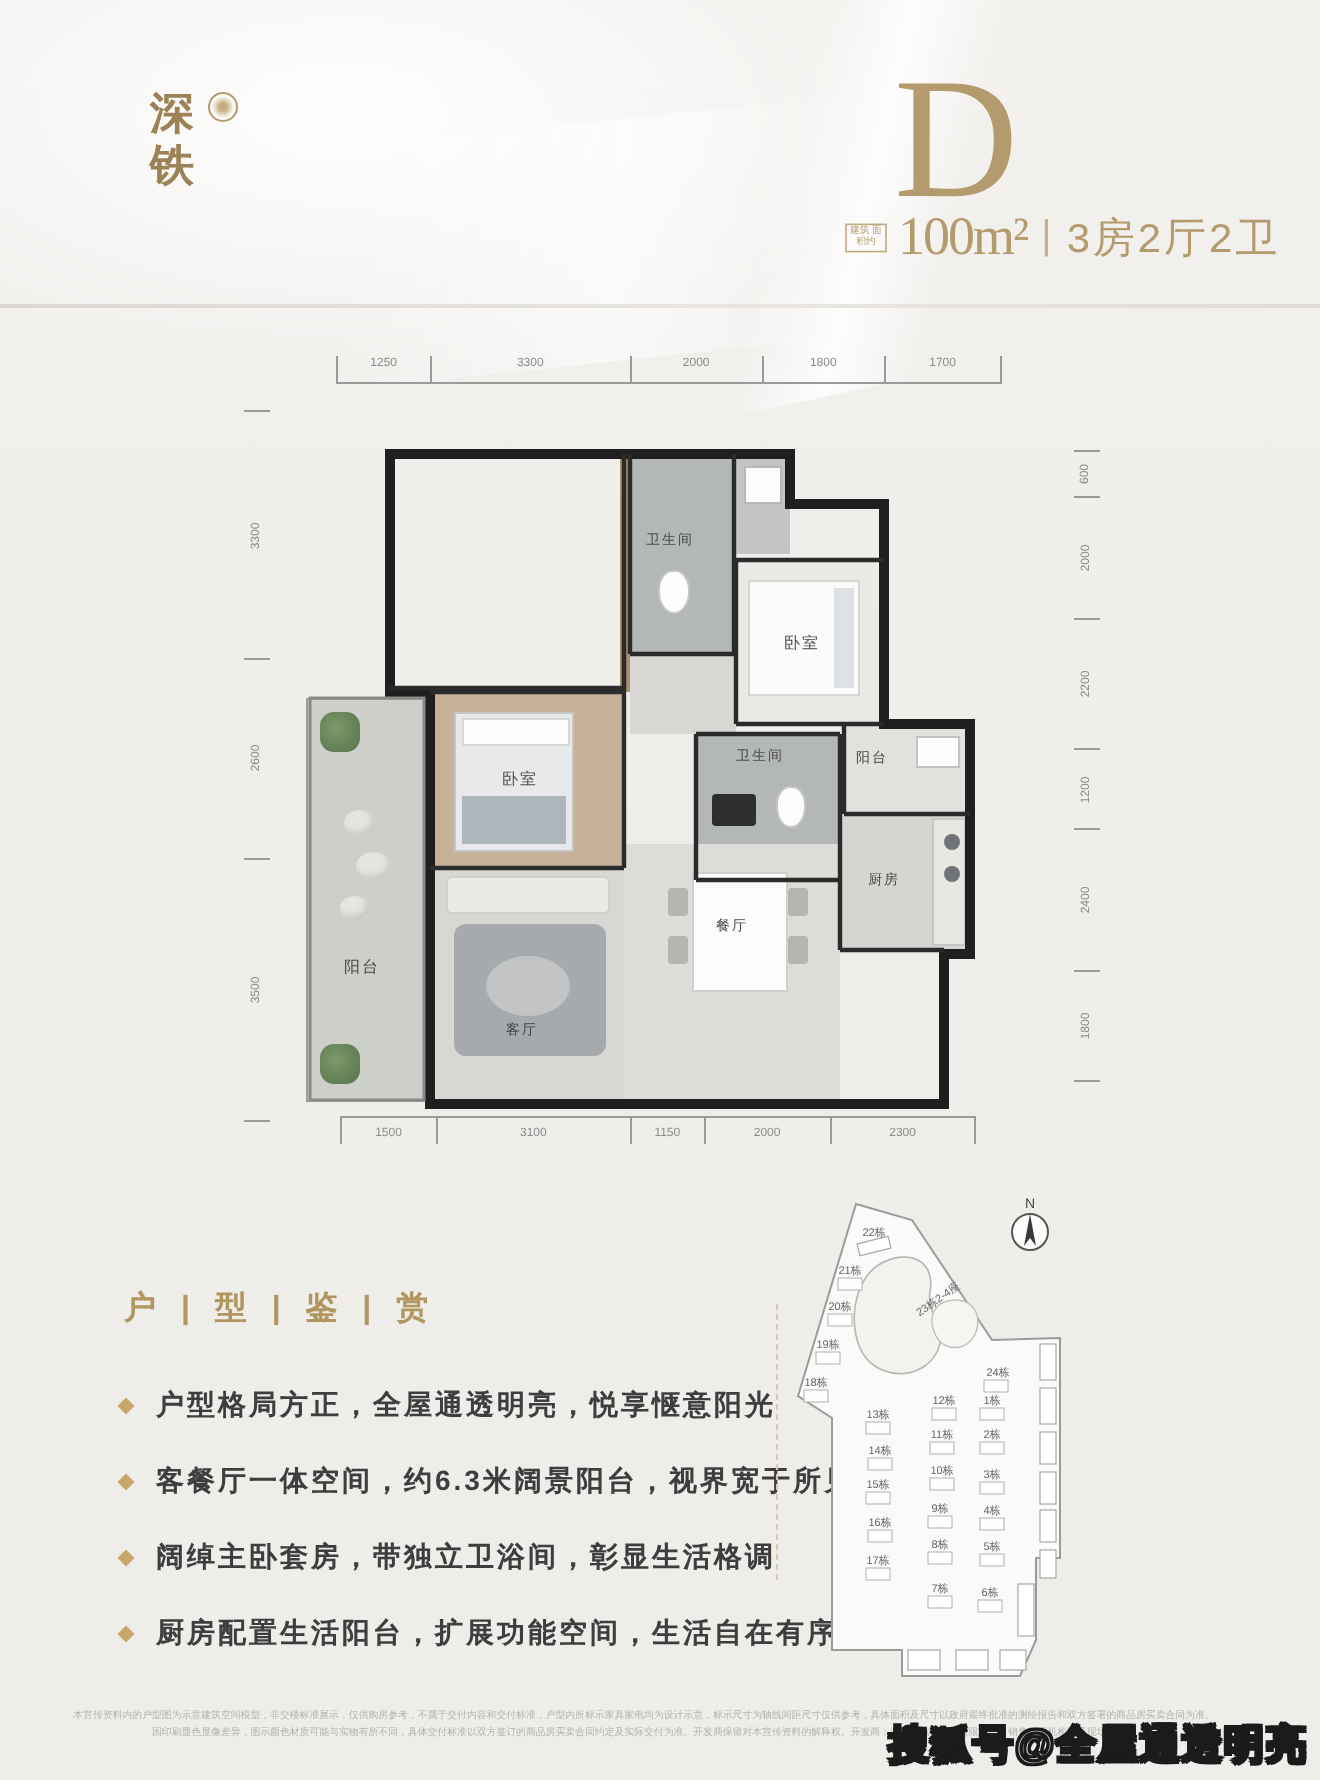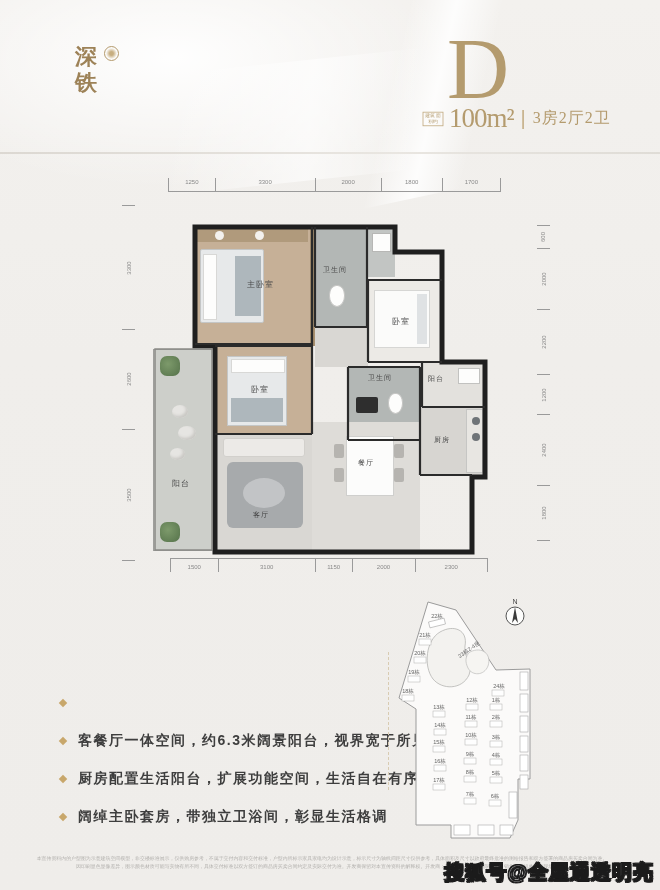--- a/index.html
+++ b/index.html
@@ -25,21 +25,21 @@
              line-height:1.05;color:#a88c5c;letter-spacing:4px;}
   .unit-letter{position:absolute;left:447px;top:26px;font-family:"Liberation Serif","DejaVu Serif",serif;
                font-size:86px;line-height:1;color:#b49b6e;font-weight:normal;}
   .unit-word{position:absolute;left:502px;top:70px;font-size:35px;color:#b49b6e;letter-spacing:3px;
              font-family:"Liberation Serif","DejaVu Serif",serif;}
   .unit-spec{position:absolute;left:420px;top:103px;display:flex;align-items:center;color:#b49b6e;}
   .area-note{font-size:6px;transform:scale(.8);transform-origin:center;line-height:1.15;width:22px;
              border:1px solid #c0a97e;padding:1px;text-align:center;color:#b49b6e;}
   .area-val{font-size:27px;font-family:"Liberation Serif","DejaVu Serif",serif;margin-left:3px;letter-spacing:-1px;}
   .spec-sep{font-size:20px;margin:0 7px;color:#c5b088;font-weight:lighter;}
-  .spec-txt{font-size:16px;font-family:Liberation Serif, serif;letter-spacing:1px;}
+  .spec-txt{font-size:21px;font-family:Liberation Mono, monospace;letter-spacing:1px;}
   .header-divider{position:absolute;left:0;top:152px;width:660px;height:2px;
                   background:linear-gradient(to right,#dcd8d2,#e9e6e1 60%,#dfdcd6);}
 
   
   .dims{position:absolute;display:flex;}
   .dims .seg{position:relative;}
   .dims .lbl{font-size:6px;color:#8a8a8a;display:block;text-align:center;white-space:nowrap;}
   .dims-h .seg{border-left:1px solid #9a9a9a;height:100%;}
   .dims-top{border-bottom:1px solid #9a9a9a;height:13px;}
   .dims-top .lbl{line-height:9px;width:100%;}
@@ -175,30 +175,20 @@
 
     <div class="room" style="left:3px;top:127px;width:59px;height:200px;background:#cdcfca;border:1px solid #9f9f9c;">
       <div class="furn plant" style="left:6px;top:6px;width:20px;height:20px;"></div>
       <div class="furn plant" style="left:6px;top:172px;width:20px;height:20px;"></div>
       <div class="furn pebble" style="left:18px;top:55px;width:16px;height:13px;"></div>
       <div class="furn pebble" style="left:24px;top:76px;width:18px;height:14px;"></div>
       <div class="furn pebble" style="left:16px;top:98px;width:15px;height:12px;"></div>
       <span class="rlabel" style="left:18px;top:128px;">阳台</span>
     </div>
 
-    <div class="room" style="left:45px;top:5px;width:115px;height:119px;background:#c6b097;">
-      <div class="furn" style="left:2px;top:2px;width:111px;height:13px;background:#b09a7c;"></div>
-      <div class="furn" style="left:20px;top:4px;width:9px;height:9px;background:#f3f1ee;border-radius:50%;"></div>
-      <div class="furn" style="left:60px;top:4px;width:9px;height:9px;background:#f3f1ee;border-radius:50%;"></div>
-      <div class="furn" style="left:5px;top:22px;width:62px;height:72px;background:#e7e9ea;border:1px solid #c4c6c6;border-radius:2px;">
-        <div style="position:absolute;left:2px;top:4px;width:12px;height:64px;background:#fdfdfc;border:1px solid #d8d8d6;"></div>
-        <div style="position:absolute;right:2px;top:6px;width:26px;height:60px;background:#aeb7bc;"></div>
-      </div>
-      <span class="rlabel" style="left:52px;top:52px;">主卧室</span>
-    </div>
 
     <div class="room" style="left:160px;top:5px;width:5px;height:119px;background:#a8906f;"></div>
     <div class="room" style="left:165px;top:5px;width:52px;height:100px;background:#b3b7b5;">
       <div class="furn" style="left:14px;top:58px;width:14px;height:20px;background:#fdfdfc;border-radius:45% 45% 50% 50%;border:1px solid #c6c6c4;"></div>
       <span class="rlabel" style="left:8px;top:38px;font-size:7px;">卫生间</span>
     </div>
     <div class="room" style="left:217px;top:5px;width:28px;height:50px;background:#c2c5c3;">
       <div class="furn" style="left:5px;top:6px;width:17px;height:17px;background:#fdfdfc;border:1px solid #b7b7b5;"></div>
     </div>
 
@@ -259,35 +249,37 @@
       <path d="M45,5 H245 V30 H292 V140 H335 V255 H322 V330 H65 V124 H45 Z" fill="none" stroke="#1f1f1f" stroke-width="5"></path>
       <path d="M45,122 H162 M162,5 V124 M165,5 V105 M165,105 H217 M217,5 V105
                M218,58 H292 M218,58 V140 M218,140 H292
                M65,124 H162 M162,124 V212 M65,212 H162
                M198,145 H270 M198,145 V218 M270,145 V218 M198,218 H270
                M272,140 V185 M272,185 H335 M270,185 V253 M270,253 H322" fill="none" stroke="#2b2b2b" stroke-width="2.2"></path>
       <path d="M5,127 H62 V328 H5 Z" fill="none" stroke="#8a8a87" stroke-width="1.5"></path>
     </svg>
   </div>
 
+  <div class="feat-head">户 | 型 | 鉴 | 赏</div>
   <div class="feat-list">
     <div class="feat-item">
       <span class="feat-dot"></span>
+      <span class="feat-txt">户型格局方正，全屋通透明亮，悦享惬意阳光</span>
     </div>
     <div class="feat-item">
       <span class="feat-dot"></span>
       <span class="feat-txt">客餐厅一体空间，约6.3米阔景阳台，视界宽于所见</span>
     </div>
     <div class="feat-item">
       <span class="feat-dot"></span>
-      <span class="feat-txt">厨房配置生活阳台，扩展功能空间，生活自在有序</span>
+      <span class="feat-txt">阔绰主卧套房，带独立卫浴间，彰显生活格调</span>
     </div>
     <div class="feat-item">
       <span class="feat-dot"></span>
-      <span class="feat-txt">阔绰主卧套房，带独立卫浴间，彰显生活格调</span>
+      <span class="feat-txt">厨房配置生活阳台，扩展功能空间，生活自在有序</span>
     </div>
   </div>
   <div class="dotted-div"></div>
 
   <svg class="siteplan" viewBox="0 0 252 262">
     <path d="M36,6 L64,14 L104,74 L138,73 L138,183 L126,183 L126,224 L118,242 L59,242 L59,229 L24,229 L24,113 L7,102 Z" fill="#fbfaf9" stroke="#9b9b9b" stroke-width="1"></path>
     <path d="M48,36 C62,28 76,34 73,50 C71,62 82,66 77,79 C70,94 50,94 41,83 C31,70 34,44 48,36 Z" fill="#f3f2ef" stroke="#b5b5b3" stroke-width="0.8"></path>
     <path d="M78,56 C90,50 100,58 96,70 C92,80 80,80 76,72 C73,66 73,60 78,56 Z" fill="#f6f5f2" stroke="#bcbcba" stroke-width="0.7"></path>
 
     <g fill="#ffffff" stroke="#a8a8a8" stroke-width="0.6">

